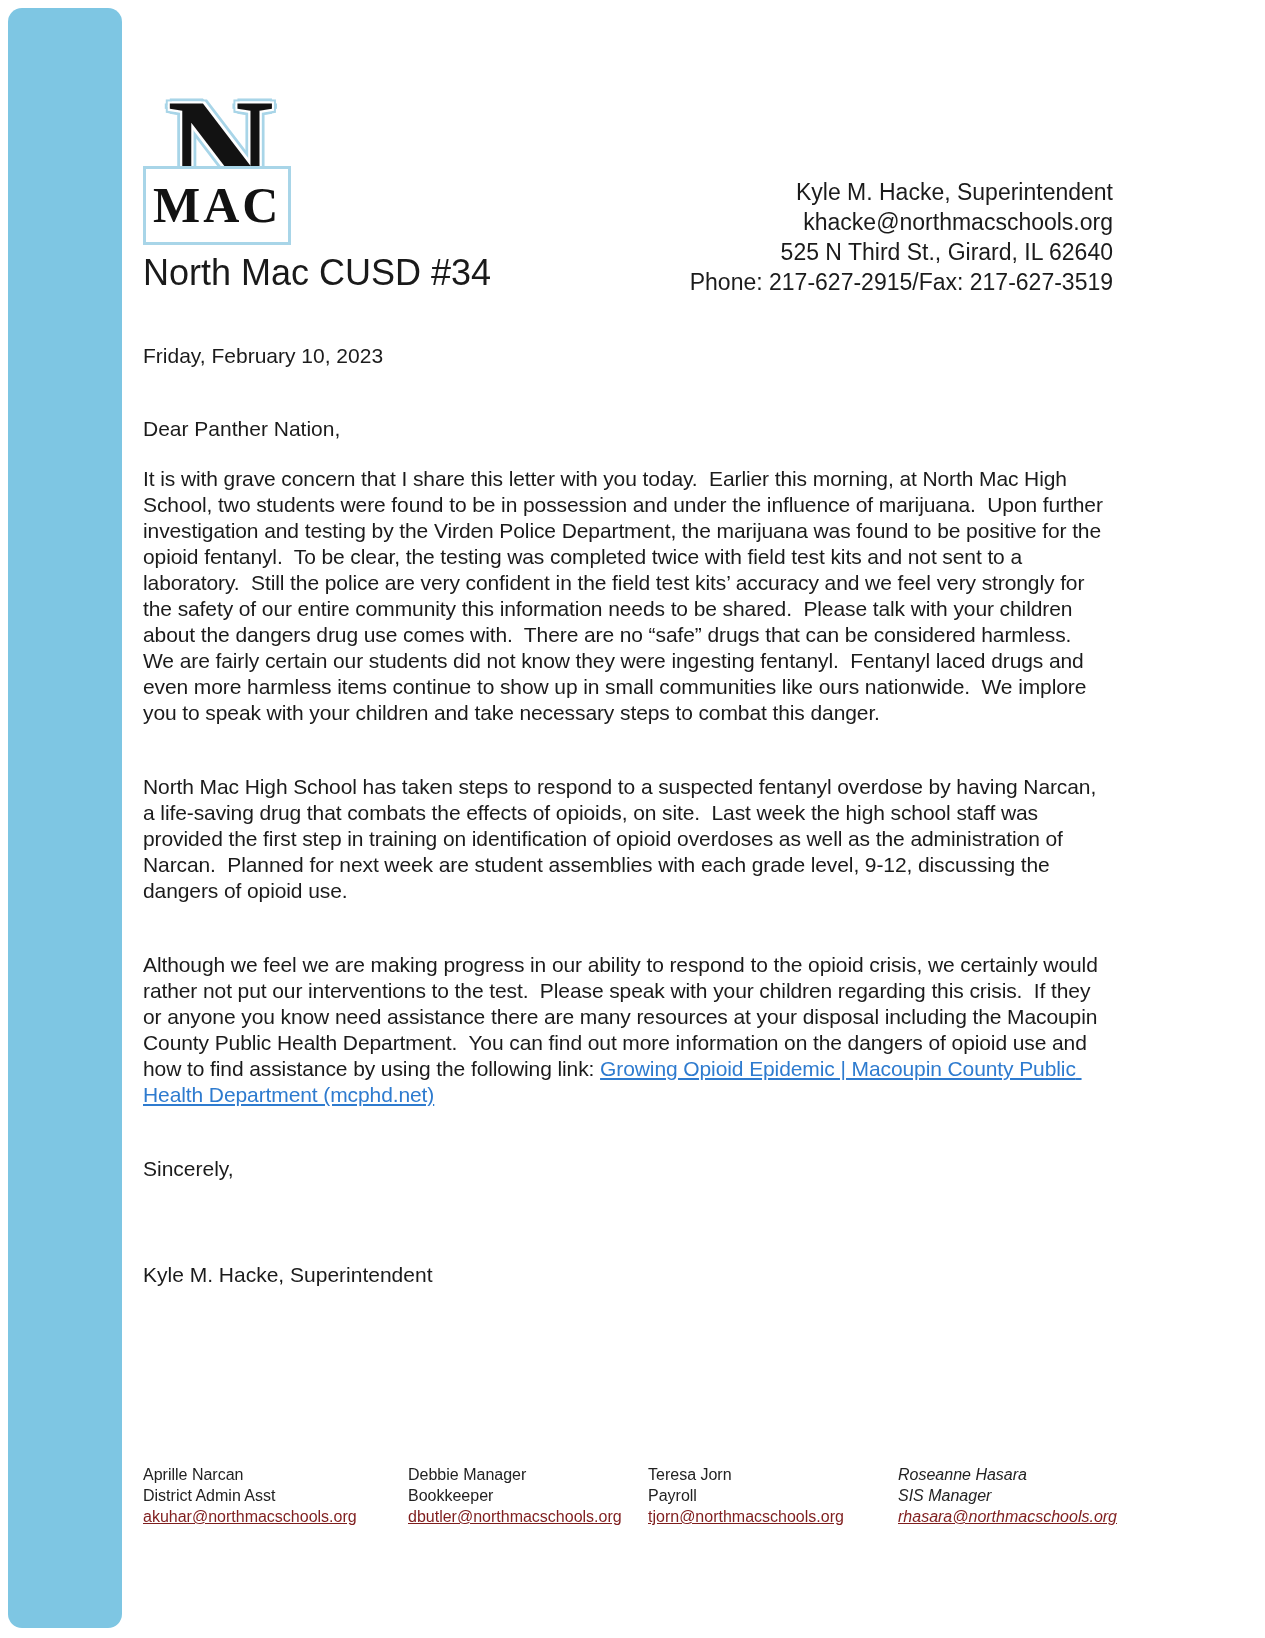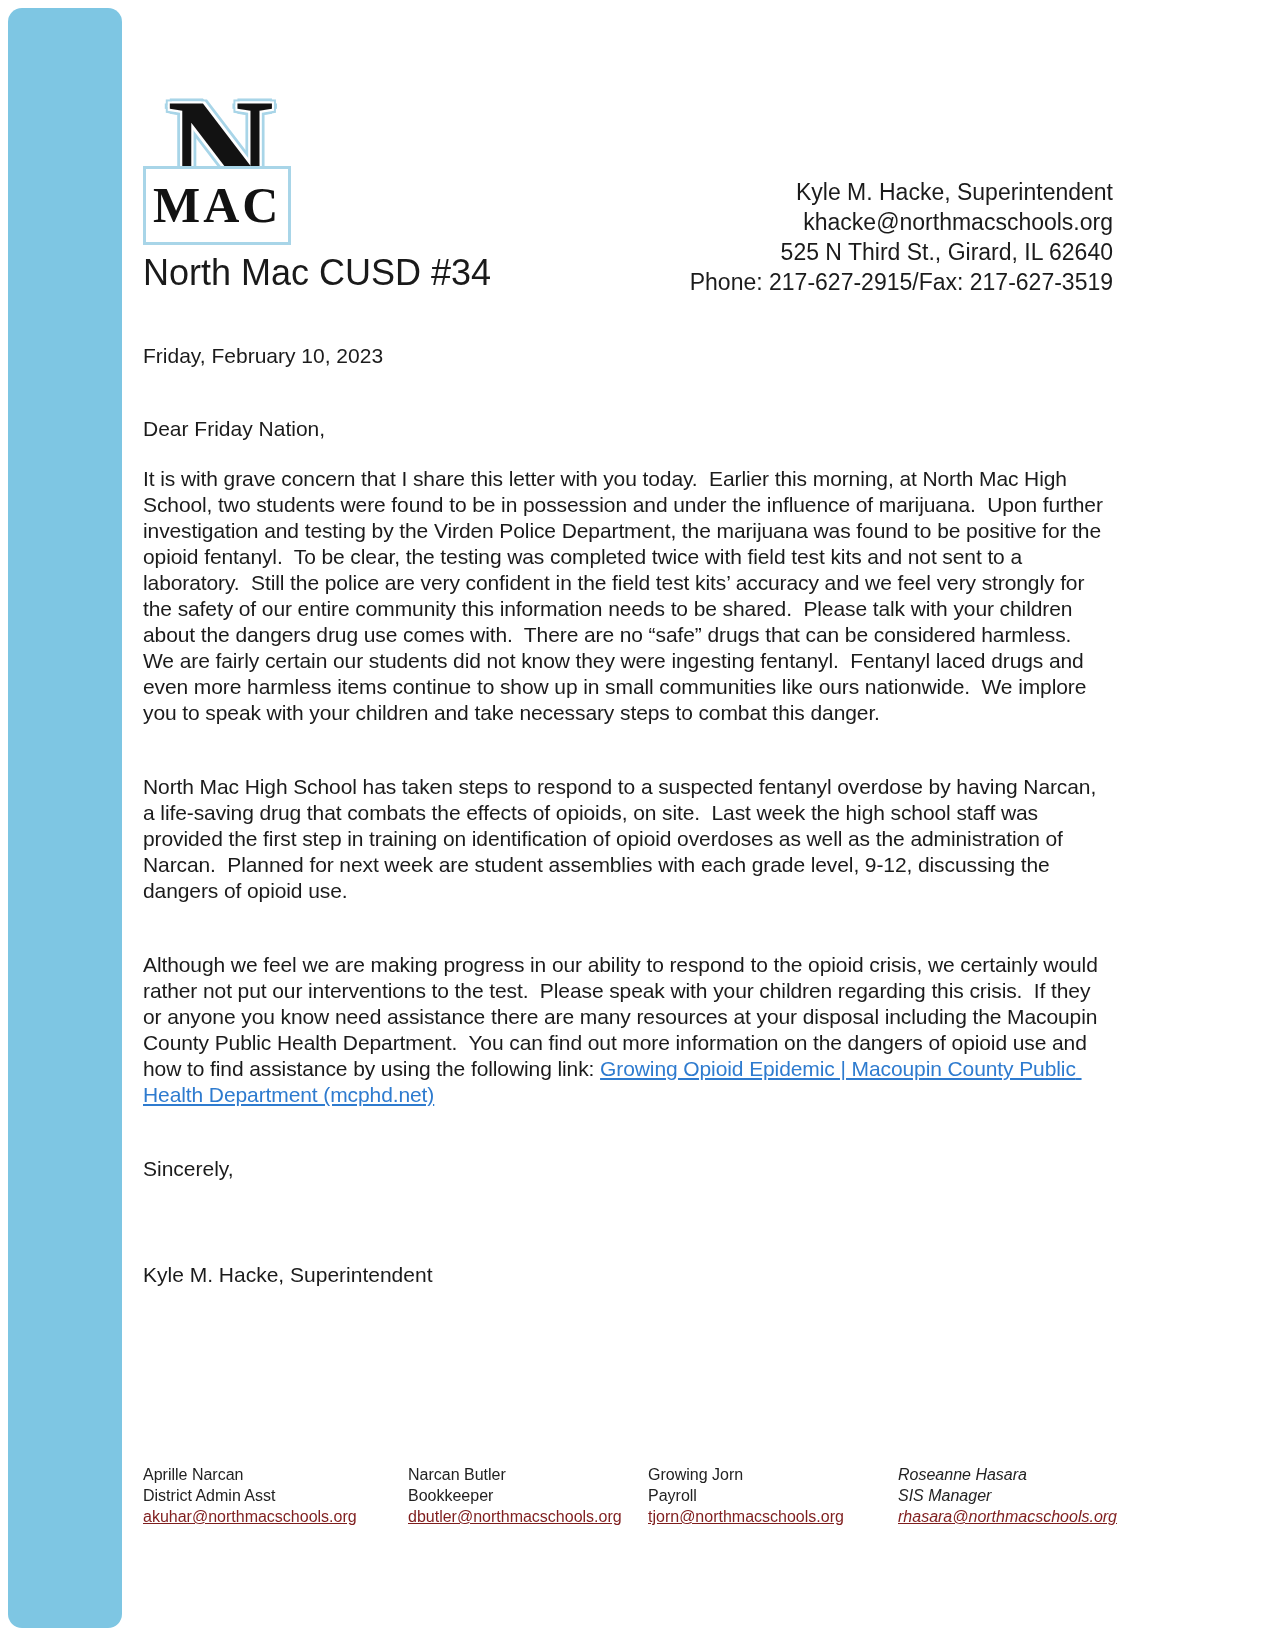--- a/index.html
+++ b/index.html
@@ -139,47 +139,47 @@
     <div class="letterhead-right">
       <div>Kyle M. Hacke, Superintendent</div>
       <div>khacke@northmacschools.org</div>
       <div>525 N Third St., Girard, IL 62640</div>
       <div>Phone: 217-627-2915/Fax: 217-627-3519</div>
     </div>
   </div>
 
   <div class="date">Friday, February 10, 2023</div>
 
-  <div class="salutation">Dear Friday Nation,</div>
+  <div class="salutation">Dear Panther Nation,</div>
 
   <p class="body-text">It is with grave concern that I share this letter with you today.  Earlier this morning, at North Mac High School, two students were found to be in possession and under the influence of marijuana.  Upon further investigation and testing by the Virden Police Department, the marijuana was found to be positive for the opioid fentanyl.  To be clear, the testing was completed twice with field test kits and not sent to a laboratory.  Still the police are very confident in the field test kits’ accuracy and we feel very strongly for the safety of our entire community this information needs to be shared.  Please talk with your children about the dangers drug use comes with.  There are no “safe” drugs that can be considered harmless.  We are fairly certain our students did not know they were ingesting fentanyl.  Fentanyl laced drugs and even more harmless items continue to show up in small communities like ours nationwide.  We implore you to speak with your children and take necessary steps to combat this danger.</p>
 
   <p class="body-text">North Mac High School has taken steps to respond to a suspected fentanyl overdose by having Narcan, a life-saving drug that combats the effects of opioids, on site.  Last week the high school staff was provided the first step in training on identification of opioid overdoses as well as the administration of Narcan.  Planned for next week are student assemblies with each grade level, 9-12, discussing the dangers of opioid use.</p>
 
   <p class="body-text"><span>Although we feel we are making progress in our ability to respond to the opioid crisis, we certainly would rather not put our interventions to the test.  Please speak with your children regarding this crisis.  If they or anyone you know need assistance there are many resources at your disposal including the Macoupin County Public Health Department.  You can find out more information on the dangers of opioid use and how to find assistance by using the following link: </span><a class="inline-link">Growing Opioid Epidemic | Macoupin County Public Health Department (mcphd.net)</a></p>
 
   <div class="closing">Sincerely,</div>
 
   <div class="signature">Kyle M. Hacke, Superintendent</div>
 
 </div>
 
 <div class="footer">
   <div class="contact-card c1">
     <div>Aprille Narcan</div>
     <div>District Admin Asst</div>
     <a class="contact-email">akuhar@northmacschools.org</a>
   </div>
   <div class="contact-card c2">
-    <div>Narcan Butler</div>
+    <div>Debbie Manager</div>
     <div>Bookkeeper</div>
     <a class="contact-email">dbutler@northmacschools.org</a>
   </div>
   <div class="contact-card c3">
-    <div>Growing Jorn</div>
+    <div>Teresa Jorn</div>
     <div>Payroll</div>
     <a class="contact-email">tjorn@northmacschools.org</a>
   </div>
   <div class="contact-card c4">
     <div>Roseanne Hasara</div>
     <div>SIS Manager</div>
     <a class="contact-email">rhasara@northmacschools.org</a>
   </div>
 </div>
 

